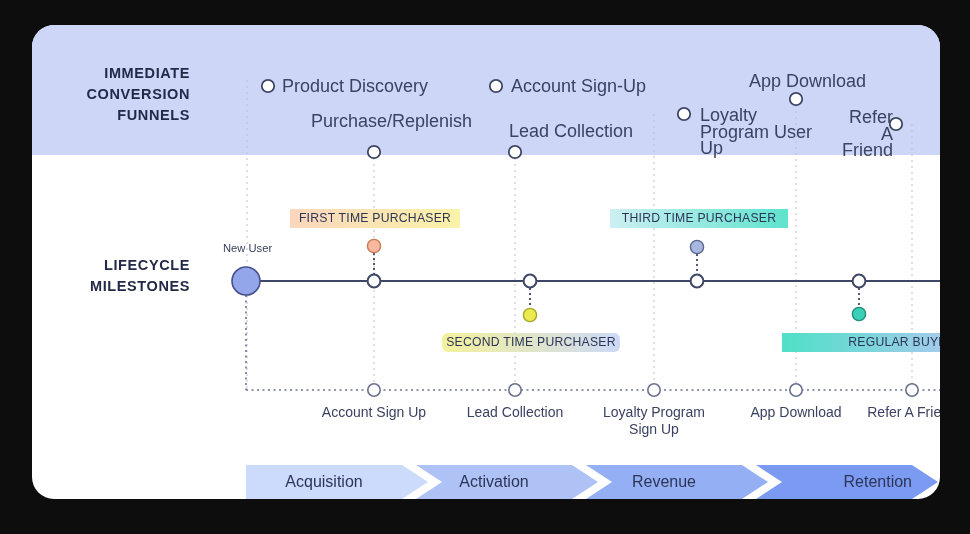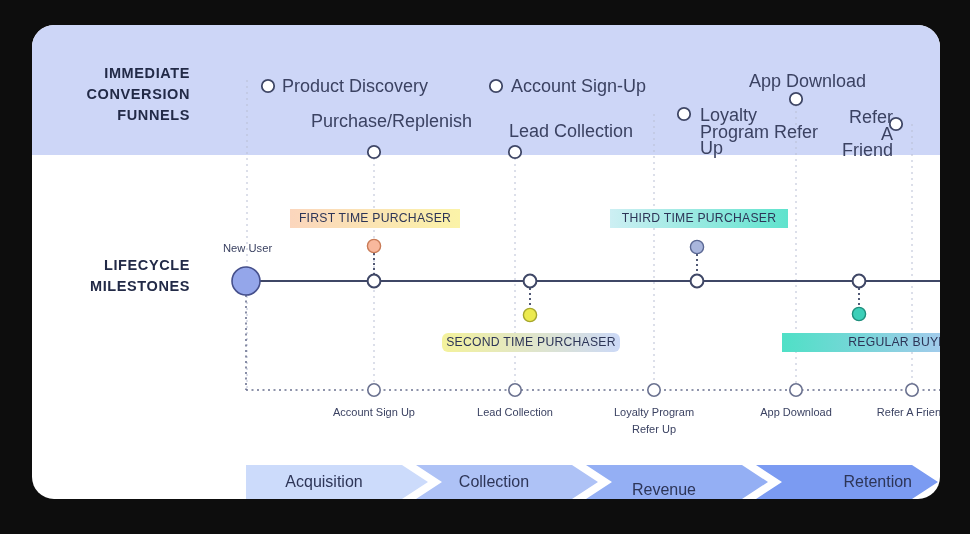--- a/index.html
+++ b/index.html
@@ -38,21 +38,21 @@
   .node-label{
     position:absolute;
     color:#3b4262;
     font-size:18px;
     line-height:16.5px;
     white-space:pre-line;
   }
   .axis-label{
     position:absolute;
     color:#3b4262;
-    font-size:11px;
+    font-size:14px;
     line-height:16.5px;
     text-align:center;
     white-space:pre-line;
   }
   .newuser-label{
     position:absolute;
     color:#3b4262;
     font-size:11.2px;
     white-space:nowrap;
   }
@@ -104,41 +104,41 @@
     <div class="sec-title" id="funnel-title">IMMEDIATE
 CONVERSION
 FUNNELS</div>
 
     <div id="funnel-labels">
         <div class="node-label" style="left: 250px; top: 53px;">Product Discovery</div>
         <div class="node-label" style="left: 279px; top: 88px; text-align: center;">Purchase/Replenish</div>
         <div class="node-label" style="left: 479px; top: 53px;">Account Sign-Up</div>
         <div class="node-label" style="left: 477px; top: 98px; text-align: center;">Lead Collection</div>
         <div class="node-label" style="left: 668px; top: 82px;">Loyalty
-Program Refer
+Program User
 Up</div>
         <div class="node-label" style="left: 717px; top: 48px; text-align: center;">App Download</div>
         <div class="node-label" style="left: 805px; top: 84px; text-align: right; width: 56px;">Refer A
 Friend</div>
       </div>
 
     <div class="newuser-label" id="newuser-label" style="left: 191px; top: 217px;">New User</div>
 
     <div id="badges">
         <div class="badge" style="left: 258px; top: 184px; width: 170px; background: linear-gradient(90deg, rgb(251, 214, 189), rgb(251, 243, 168));">FIRST TIME PURCHASER</div>
         <div class="badge" style="left: 410px; top: 308px; width: 178px; background: linear-gradient(90deg, rgb(244, 242, 156), rgb(204, 217, 247)); border-radius: 6px;">SECOND TIME PURCHASER</div>
         <div class="badge" style="left: 578px; top: 184px; width: 178px; background: linear-gradient(90deg, rgb(205, 239, 243), rgb(95, 227, 205));">THIRD TIME PURCHASER</div>
         <div class="badge" style="left: 750px; top: 308px; width: 160px; background: linear-gradient(90deg, rgb(79, 224, 198), rgb(184, 198, 245)); padding-left: 40px;">REGULAR BUYER</div>
       </div>
 
     <div id="axis-labels">
         <div class="axis-label" style="left: 267px; top: 379px; width: 150px;">Account Sign Up</div>
         <div class="axis-label" style="left: 408px; top: 379px; width: 150px;">Lead Collection</div>
         <div class="axis-label" style="left: 547px; top: 379px; width: 150px;">Loyalty Program
-Refer Up</div>
+Sign Up</div>
         <div class="axis-label" style="left: 689px; top: 379px; width: 150px;">App Download</div>
         <div class="axis-label" style="left: 805px; top: 379px; width: 150px;">Refer A Friend</div>
       </div>
 
     <svg class="layer" id="nodes-layer">
         <circle cx="236" cy="61" r="6.2" fill="#ffffff" stroke="#3f4766" stroke-width="1.8"></circle>
         <circle cx="342" cy="127" r="6.2" fill="#ffffff" stroke="#3f4766" stroke-width="1.8"></circle>
         <circle cx="464" cy="61" r="6.2" fill="#ffffff" stroke="#3f4766" stroke-width="1.8"></circle>
         <circle cx="483" cy="127" r="6.2" fill="#ffffff" stroke="#3f4766" stroke-width="1.8"></circle>
         <circle cx="652" cy="89" r="6.2" fill="#ffffff" stroke="#3f4766" stroke-width="1.8"></circle>
@@ -161,19 +161,19 @@
       </svg>
 
     <svg class="layer" id="stages-layer">
         <polygon points="214,440 370,440 396,457 370,474 214,474 214,474" fill="#ccdbfb"></polygon>
         <polygon points="384,440 540,440 566,457 540,474 384,474 410,457" fill="#aec2f6"></polygon>
         <polygon points="554,440 710,440 736,457 710,474 554,474 580,457" fill="#94aff4"></polygon>
         <polygon points="724,440 880,440 906,457 880,474 724,474 750,457" fill="#7b9bf2"></polygon>
       </svg>
     <div id="stage-labels">
         <div class="chev-label" style="left: 214px; top: 440px; width: 156px;">Acquisition</div>
-        <div class="chev-label" style="left: 384px; top: 440px; width: 156px;">Collection</div>
-        <div class="chev-label" style="left: 554px; top: 440px; width: 156px; margin-top: 8px;">Revenue</div>
+        <div class="chev-label" style="left: 384px; top: 440px; width: 156px;">Activation</div>
+        <div class="chev-label" style="left: 554px; top: 440px; width: 156px;">Revenue</div>
         <div class="chev-label" style="left: 724px; top: 440px; width: 156px; text-align: right;">Retention</div>
       </div>
 
   </div>
 </div>
 
 </body></html>

